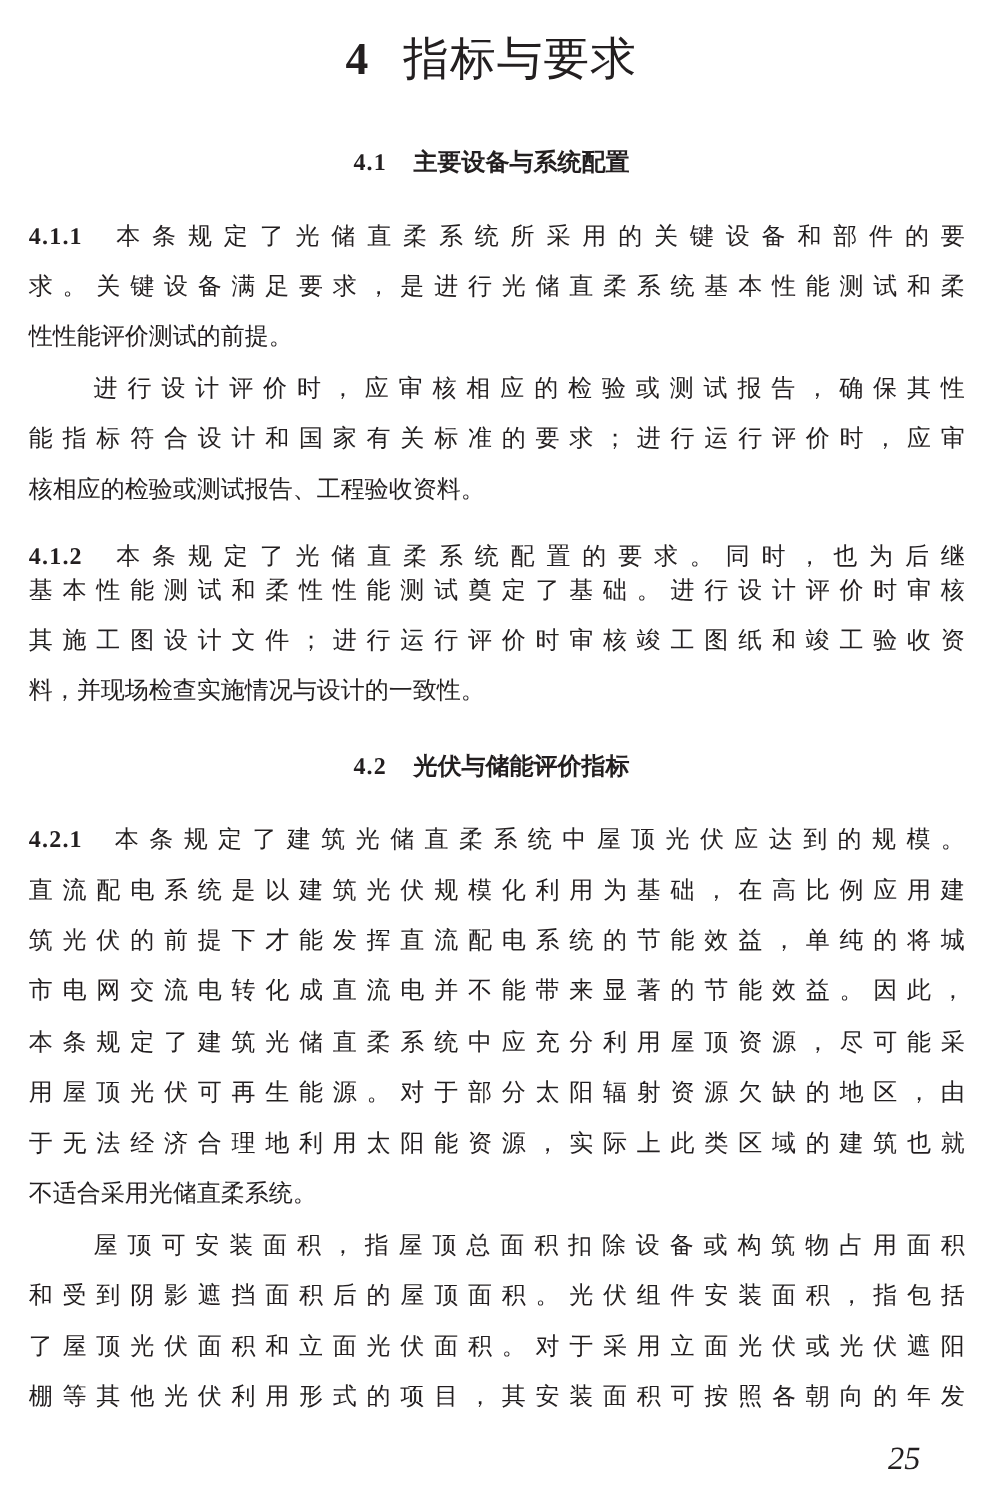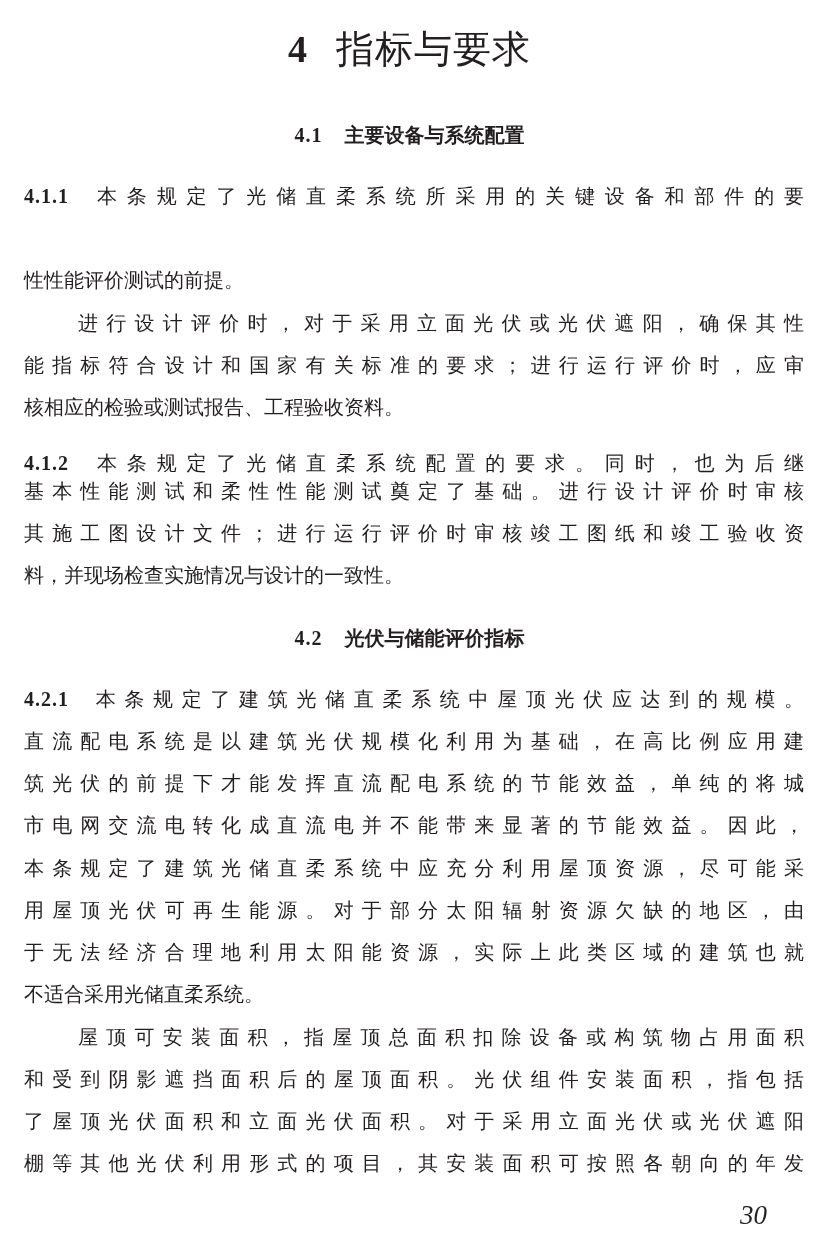--- a/index.html
+++ b/index.html
@@ -95,23 +95,24 @@
     <span class="num">4</span><span>指标与要求</span>
   </h1>
 
   <h2 class="section-title" style="top:118px;">
     <span class="num">4.1</span><span>主要设备与系统配置</span>
   </h2>
 
   <div class="line" style="top:179px;">
     <span class="clause-num">4.1.1</span><span>本条规定了光储直柔系统所采用的关键设备和部件的要</span>
   </div>
+  <div class="line" style="top:221px;">求。关键设备满足要求，是进行光储直柔系统基本性能测试和柔</div>
   <div class="line last" style="top:263px;">性性能评价测试的前提。</div>
 
-  <div class="line indent" style="top:306px;">进行设计评价时，对于采用立面光伏或光伏遮阳，确保其性</div>
+  <div class="line indent" style="top:306px;">进行设计评价时，应审核相应的检验或测试报告，确保其性</div>
   <div class="line" style="top:348px;">能指标符合设计和国家有关标准的要求；进行运行评价时，应审</div>
   <div class="line last" style="top:390px;">核相应的检验或测试报告、工程验收资料。</div>
 
   <div class="line" style="top:446px;">
     <span class="clause-num">4.1.2</span><span>本条规定了光储直柔系统配置的要求。同时，也为后继</span>
   </div>
   <div class="line" style="top:474px;">基本性能测试和柔性性能测试奠定了基础。进行设计评价时审核</div>
   <div class="line" style="top:516px;">其施工图设计文件；进行运行评价时审核竣工图纸和竣工验收资</div>
   <div class="line last" style="top:558px;">料，并现场检查实施情况与设计的一致性。</div>
 
@@ -128,14 +129,14 @@
   <div class="line" style="top:851px;">本条规定了建筑光储直柔系统中应充分利用屋顶资源，尽可能采</div>
   <div class="line" style="top:893px;">用屋顶光伏可再生能源。对于部分太阳辐射资源欠缺的地区，由</div>
   <div class="line" style="top:935px;">于无法经济合理地利用太阳能资源，实际上此类区域的建筑也就</div>
   <div class="line last" style="top:977px;">不适合采用光储直柔系统。</div>
 
   <div class="line indent" style="top:1020px;">屋顶可安装面积，指屋顶总面积扣除设备或构筑物占用面积</div>
   <div class="line" style="top:1062px;">和受到阴影遮挡面积后的屋顶面积。光伏组件安装面积，指包括</div>
   <div class="line" style="top:1104px;">了屋顶光伏面积和立面光伏面积。对于采用立面光伏或光伏遮阳</div>
   <div class="line" style="top:1146px;">棚等其他光伏利用形式的项目，其安装面积可按照各朝向的年发</div>
 
-  <div class="page-number">30</div>
+  <div class="page-number">25</div>
 </div>
 
 </body></html>

